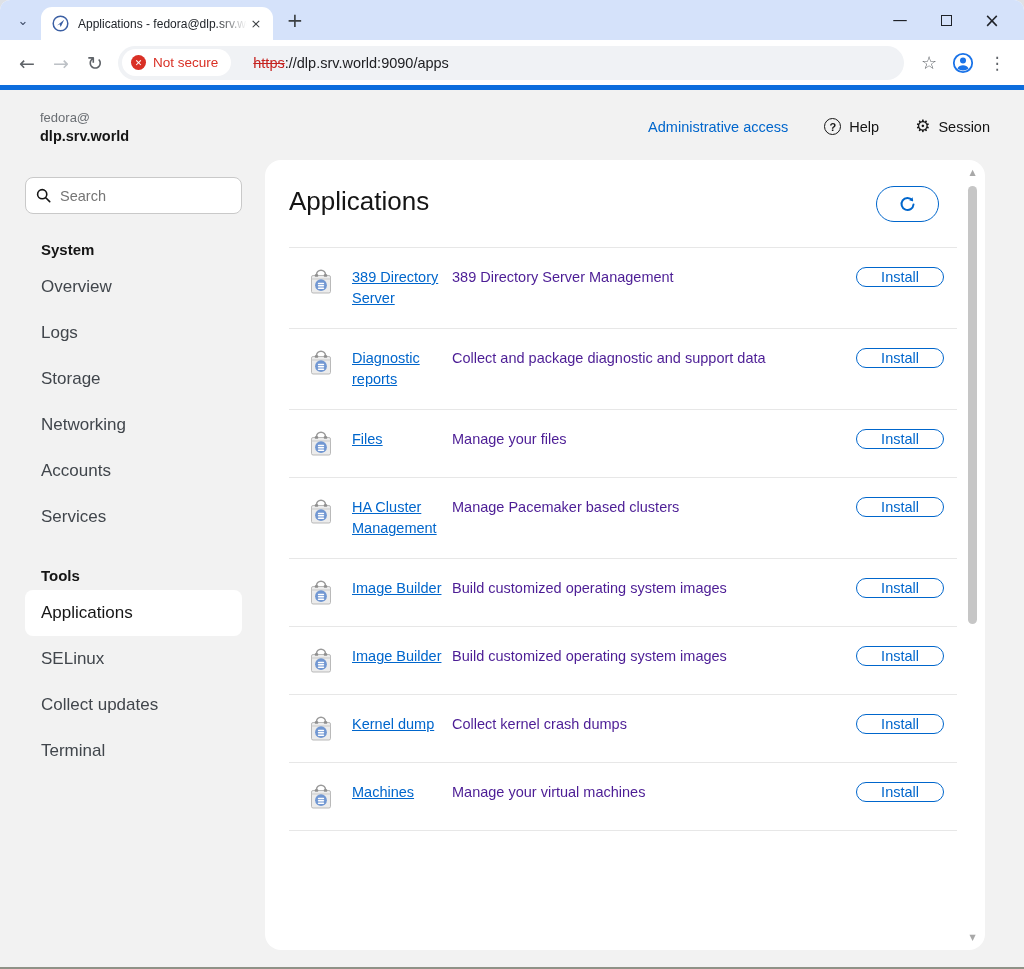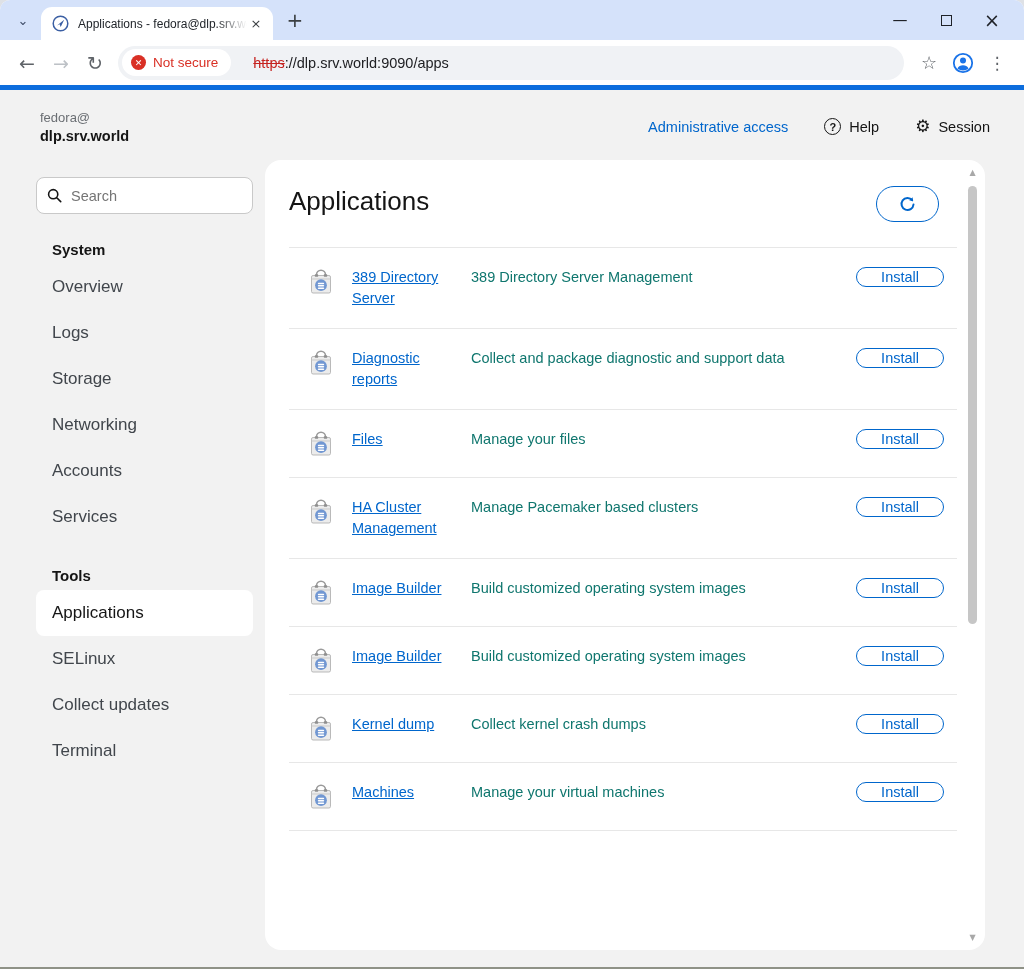--- a/index.html
+++ b/index.html
@@ -50,21 +50,21 @@
   .brand .user { font-size:13px; color:#6a6e73; margin-bottom:3px; }
   .brand .host { font-size:14.5px; font-weight:bold; color:#151515; }
   .mast-right { display:flex; align-items:center; gap:36px; }
   .admin-link { color:#0066cc; font-size:14.5px; cursor:pointer; }
   .mast-item { display:flex; align-items:center; gap:8px; color:#151515; font-size:14.5px; cursor:pointer; }
   .help-circle { width:17px; height:17px; border-radius:50%; border:1.6px solid #151515;
                  display:flex; align-items:center; justify-content:center; font-size:11px; font-weight:bold; }
   .gear { font-size:17px; line-height:1; }
 
   
-  .sidebar { position:absolute; left:12px; top:70px; bottom:0; width:265px; padding:17px 24px 0; }
+  .sidebar { position:absolute; left:1px; top:70px; bottom:0; width:265px; padding:17px 24px 0; }
   .search-box { height:37px; background:#fff; border:1px solid #c9c9c9; border-radius:8px;
                 display:flex; align-items:center; padding:0 10px; gap:9px; }
   .search-box svg { flex:none; }
   .search-box input { border:none; outline:none; background:transparent; font-size:14.5px;
                       color:#333; width:100%; font-family:"Liberation Sans",sans-serif; }
   .side-section-title { font-size:15px; font-weight:bold; color:#151515; margin-top:27px;
                         padding:0 16px 6px; }
   .side-item { font-size:17px; color:#41464c; padding:13px 16px; border-radius:8px; cursor:pointer; }
   .side-item.selected { background:#fff; color:#151515; }
 
@@ -75,21 +75,21 @@
                padding:26px 46px 0 24px; }
   .page-title { font-size:26px; font-weight:400; color:#151515; }
   .refresh-btn { width:63px; height:36px; border:1px solid #0066cc; border-radius:18px; background:#fff;
                  display:flex; align-items:center; justify-content:center; cursor:pointer; }
   .head-divider { margin:25px 28px 0 24px; border-bottom:1px solid #e7e7e7; }
   .app-row { display:flex; align-items:flex-start; margin:0 28px 0 24px; padding:19px 13px 19px 0;
              border-bottom:1px solid #e7e7e7; }
   .bag-icon { flex:none; margin:1px 0 0 18px; }
   .app-name { width:100px; flex:none; margin-left:17px; font-size:14.5px; line-height:21px;
               color:#0066cc; text-decoration:underline; cursor:pointer; }
-  .app-desc { flex:1; margin-left:19px; font-size:14.5px; line-height:21px; color:#0f766e; }
+  .app-desc { flex:1; font-size:14.5px; line-height:21px; color:#4c1d95; }
   .install-btn { flex:none; height:20px; padding:0 24px; border:1px solid #0066cc; border-radius:18px;
                  background:#fff; color:#0066cc; font-size:14.5px; cursor:pointer;
                  font-family:"Liberation Sans",sans-serif; }
 
   
   .sbar { position:absolute; top:6px; right:5px; bottom:6px; width:15px; }
   .sb-arrow { position:absolute; left:0; width:15px; text-align:center; color:#a8a8a8; font-size:8px; cursor:pointer; }
   .sb-up { top:2px; } .sb-down { bottom:2px; }
   .sb-thumb { position:absolute; top:20px; left:3px; width:9px; height:438px; background:#c6c6c6;
               border-radius:5px; cursor:pointer; }

